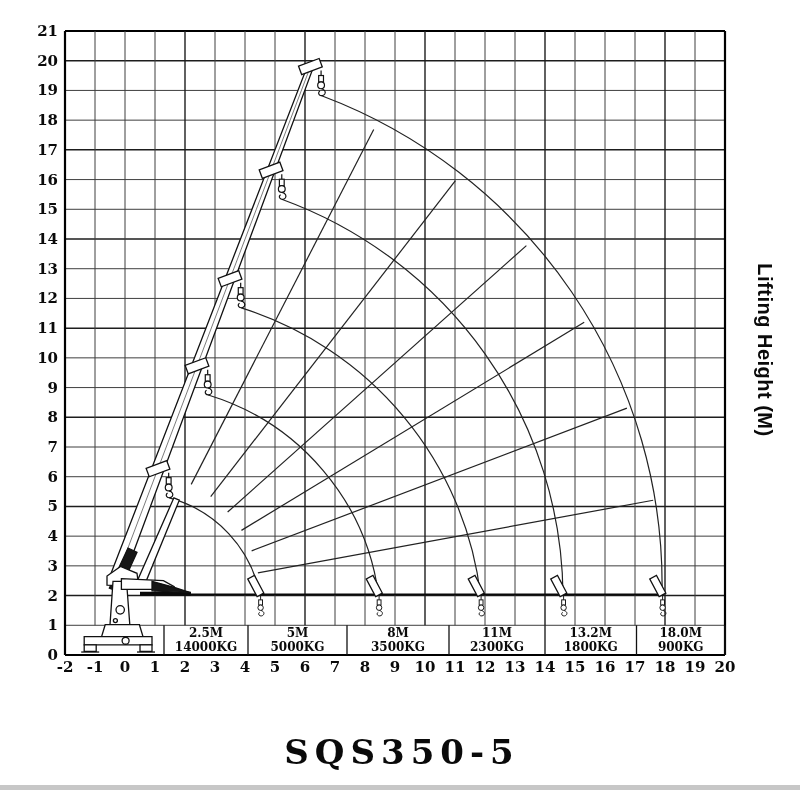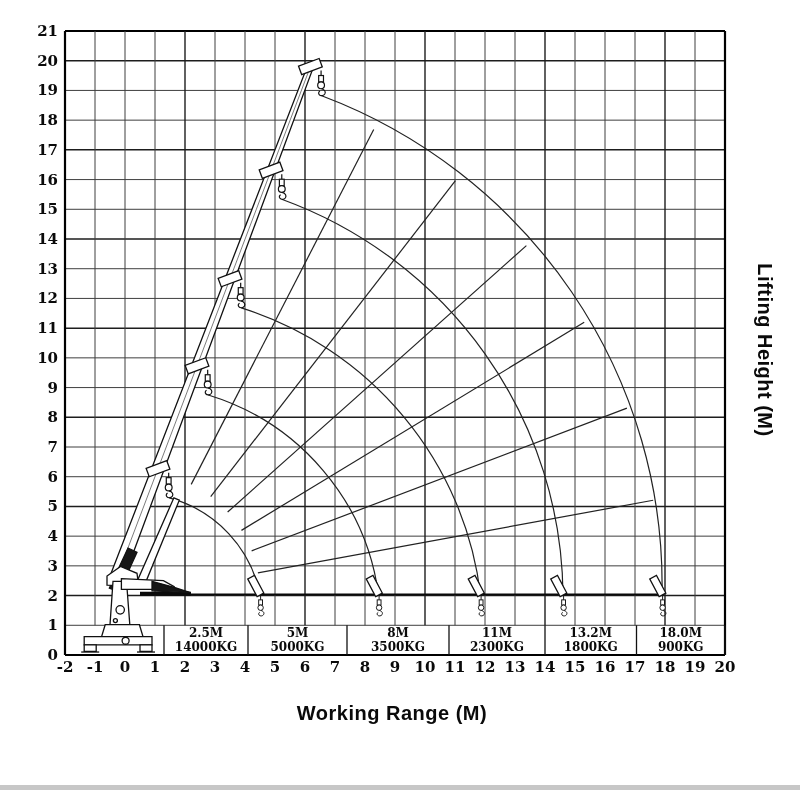--- a/index.html
+++ b/index.html
@@ -215,16 +215,16 @@
       <use href="#hookSym" transform="translate(481.09999999999997,595.8685714285714) scale(0.8)"></use>
       <g transform="translate(558.8,586.0628571428572) rotate(62)">
         <rect x="-10" y="-3.8" width="20" height="7.6" fill="#fff" stroke="#111" stroke-width="1.3"></rect>
       </g>
       <use href="#hookSym" transform="translate(563.5999999999999,595.8685714285714) scale(0.8)"></use>
       <g transform="translate(657.8,586.0628571428572) rotate(62)">
         <rect x="-10" y="-3.8" width="20" height="7.6" fill="#fff" stroke="#111" stroke-width="1.3"></rect>
       </g>
       <use href="#hookSym" transform="translate(662.5999999999999,595.8685714285714) scale(0.8)"></use>
     </svg>
-  <div class="xtitle">Working Range (M)</div>
   <div class="ytitle">Lifting Height (M)</div>
+  <div class="model">SQS350-5</div>
   <div class="bottombar"></div>
 </div>
 
 </body></html>

